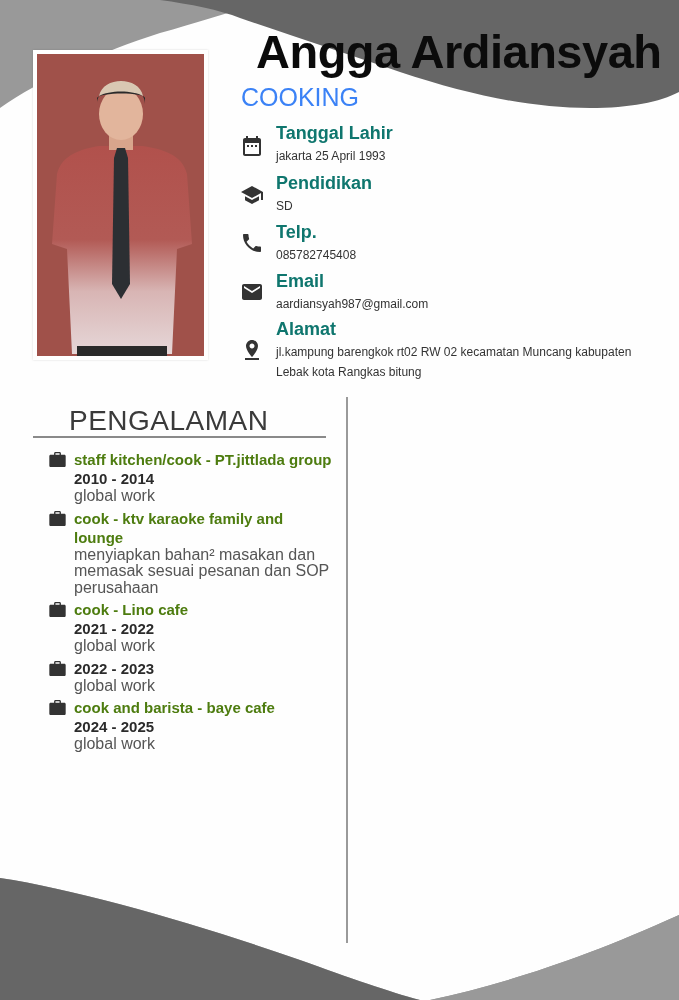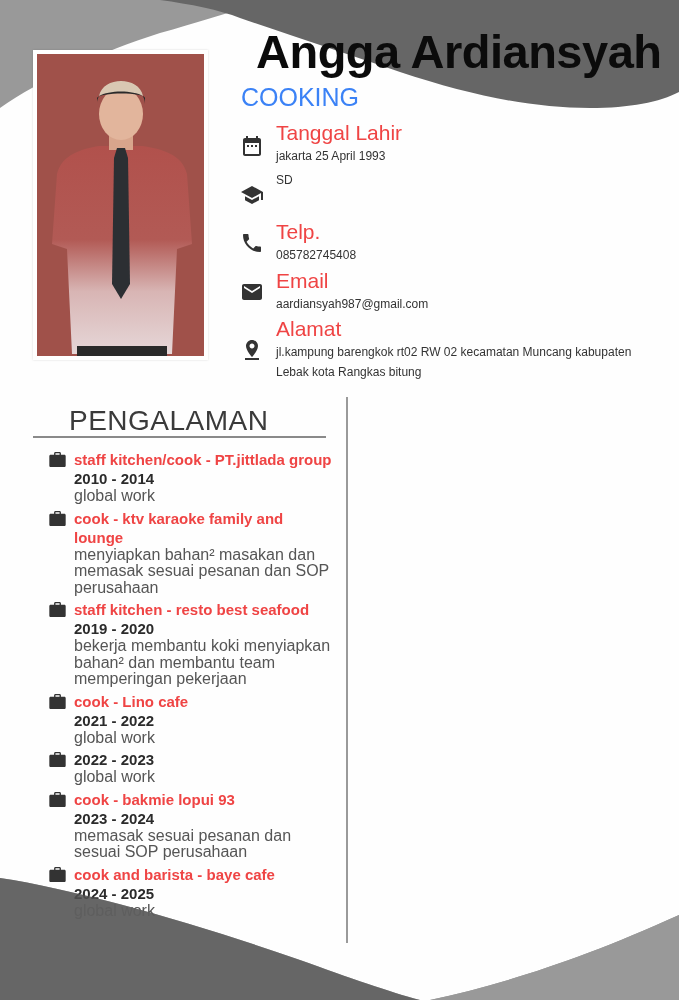--- a/index.html
+++ b/index.html
@@ -21,35 +21,35 @@
     white-space: nowrap;
   }
   .role {
     position: absolute; left: 241px; top: 83px; z-index: 3;
     font-size: 25px; color: #3b82f6; white-space: nowrap;
   }
 
   .info { position: absolute; left: 240px; top: 120px; z-index: 3; width: 430px; }
   .info-item { position: relative; padding-left: 36px; }
   .info-item .icon { position: absolute; left: 0; width: 24px; height: 24px; }
-  .info-label { font-size: 21px; font-weight: normal; color: #ef4444; line-height: 26px; }
+  .info-label { font-size: 18px; font-weight: bold; color: #0f766e; line-height: 26px; }
   .info-value { font-size: 12px; color: #333; line-height: 20px; }
 
   .divider-v { position: absolute; left: 346px; top: 397px; width: 2px; height: 546px; background: #9a9a9a; z-index: 1; }
 
   .section-title {
     position: absolute; left: 69px; top: 405px; z-index: 3;
     font-size: 28px; font-weight: normal; color: #3a3a3a; letter-spacing: 0.5px;
   }
   .section-rule { position: absolute; left: 33px; top: 436px; width: 293px; height: 2px; background: #8a8a8a; z-index: 3; }
 
   .exp-list { position: absolute; left: 48px; top: 450px; width: 285px; z-index: 3; }
   .exp-item { position: relative; padding-left: 26px; margin-bottom: 4px; }
   .exp-item .icon { position: absolute; left: 1px; top: 2px; width: 17px; height: 15px; }
-  .exp-title { font-size: 15px; font-weight: bold; color: #ef4444; line-height: 19px; }
+  .exp-title { font-size: 15px; font-weight: bold; color: #4d7c0f; line-height: 19px; }
   .exp-years { font-size: 15px; font-weight: bold; color: #2b2b2b; line-height: 19px; }
   .exp-desc { font-size: 16px; color: #555; line-height: 16.5px; }
 </style>
 </head>
 <body>
 
 <svg class="bg-shapes" viewBox="0 0 679 1000" preserveAspectRatio="none">
 
   <path d="M0,0 L270,0 C230,12 200,22 160,33 C100,52 40,80 0,108 Z" fill="#999999"></path>
 
@@ -97,20 +97,21 @@
     <svg class="icon" style="top:14px;" viewBox="0 0 24 24">
       <path d="M19 4h-1V2h-2v2H8V2H6v2H5c-1.1 0-2 .9-2 2v14c0 1.1.9 2 2 2h14c1.1 0 2-.9 2-2V6c0-1.1-.9-2-2-2zm0 16H5V9h14v11zM7 11h2v2H7zm4 0h2v2h-2zm4 0h2v2h-2z" fill="#333"></path>
     </svg>
     <div class="info-label">Tanggal Lahir</div>
     <div class="info-value">jakarta 25 April 1993</div>
   </div>
   <div class="info-item" style="height:49px;">
     <svg class="icon" style="top:13px;" viewBox="0 0 24 24">
       <path d="M5 13.18v4L12 21l7-3.82v-4L12 17l-7-3.82zM12 3L1 9l11 6 9-4.91V17h2V9L12 3z" fill="#333"></path>
     </svg>
+    <div class="info-label">Pendidikan</div>
     <div class="info-value">SD</div>
   </div>
   <div class="info-item" style="height:49px;">
     <svg class="icon" style="top:12px;" viewBox="0 0 24 24">
       <path d="M6.62 10.79c1.44 2.83 3.76 5.14 6.59 6.59l2.2-2.2c.27-.27.67-.36 1.02-.24 1.12.37 2.33.57 3.57.57.55 0 1 .45 1 1V20c0 .55-.45 1-1 1-9.39 0-17-7.61-17-17 0-.55.45-1 1-1h3.5c.55 0 1 .45 1 1 0 1.25.2 2.45.57 3.57.11.35.03.74-.25 1.02l-2.2 2.2z" fill="#333"></path>
     </svg>
     <div class="info-label">Telp.</div>
     <div class="info-value">085782745408</div>
   </div>
   <div class="info-item" style="height:48px;">
@@ -147,46 +148,30 @@
     <svg class="icon" viewBox="0 0 24 22">
         <path d="M9 0h6c1.1 0 2 .9 2 2v2h5c1.1 0 2 .9 2 2v14c0 1.1-.9 2-2 2H2c-1.1 0-2-.9-2-2V6c0-1.1.9-2 2-2h5V2c0-1.1.9-2 2-2zm0 2v2h6V2H9z" fill="#333"></path>
       </svg>
     <div class="exp-title">cook - ktv karaoke family and lounge</div>
     <div class="exp-desc">menyiapkan bahan² masakan dan memasak sesuai pesanan dan SOP perusahaan</div>
   </div>
   <div class="exp-item">
     <svg class="icon" viewBox="0 0 24 22">
         <path d="M9 0h6c1.1 0 2 .9 2 2v2h5c1.1 0 2 .9 2 2v14c0 1.1-.9 2-2 2H2c-1.1 0-2-.9-2-2V6c0-1.1.9-2 2-2h5V2c0-1.1.9-2 2-2zm0 2v2h6V2H9z" fill="#333"></path>
       </svg>
-    <div class="exp-title">staff kitchen - resto best seafood</div>
-    <div class="exp-years">2019 - 2020</div>
-    <div class="exp-desc">bekerja membantu koki menyiapkan bahan² dan membantu team memperingan pekerjaan</div>
-  </div>
-  <div class="exp-item">
-    <svg class="icon" viewBox="0 0 24 22">
-        <path d="M9 0h6c1.1 0 2 .9 2 2v2h5c1.1 0 2 .9 2 2v14c0 1.1-.9 2-2 2H2c-1.1 0-2-.9-2-2V6c0-1.1.9-2 2-2h5V2c0-1.1.9-2 2-2zm0 2v2h6V2H9z" fill="#333"></path>
-      </svg>
     <div class="exp-title">cook - Lino cafe</div>
     <div class="exp-years">2021 - 2022</div>
     <div class="exp-desc">global work</div>
   </div>
   <div class="exp-item">
     <svg class="icon" viewBox="0 0 24 22">
         <path d="M9 0h6c1.1 0 2 .9 2 2v2h5c1.1 0 2 .9 2 2v14c0 1.1-.9 2-2 2H2c-1.1 0-2-.9-2-2V6c0-1.1.9-2 2-2h5V2c0-1.1.9-2 2-2zm0 2v2h6V2H9z" fill="#333"></path>
       </svg>
     <div class="exp-years">2022 - 2023</div>
     <div class="exp-desc">global work</div>
-  </div>
-  <div class="exp-item">
-    <svg class="icon" viewBox="0 0 24 22">
-        <path d="M9 0h6c1.1 0 2 .9 2 2v2h5c1.1 0 2 .9 2 2v14c0 1.1-.9 2-2 2H2c-1.1 0-2-.9-2-2V6c0-1.1.9-2 2-2h5V2c0-1.1.9-2 2-2zm0 2v2h6V2H9z" fill="#333"></path>
-      </svg>
-    <div class="exp-title">cook - bakmie lopui 93</div>
-    <div class="exp-years">2023 - 2024</div>
-    <div class="exp-desc">memasak sesuai pesanan dan sesuai SOP perusahaan</div>
   </div>
   <div class="exp-item">
     <svg class="icon" viewBox="0 0 24 22">
         <path d="M9 0h6c1.1 0 2 .9 2 2v2h5c1.1 0 2 .9 2 2v14c0 1.1-.9 2-2 2H2c-1.1 0-2-.9-2-2V6c0-1.1.9-2 2-2h5V2c0-1.1.9-2 2-2zm0 2v2h6V2H9z" fill="#333"></path>
       </svg>
     <div class="exp-title">cook and barista - baye cafe</div>
     <div class="exp-years">2024 - 2025</div>
     <div class="exp-desc">global work</div>
   </div>
 </div>

